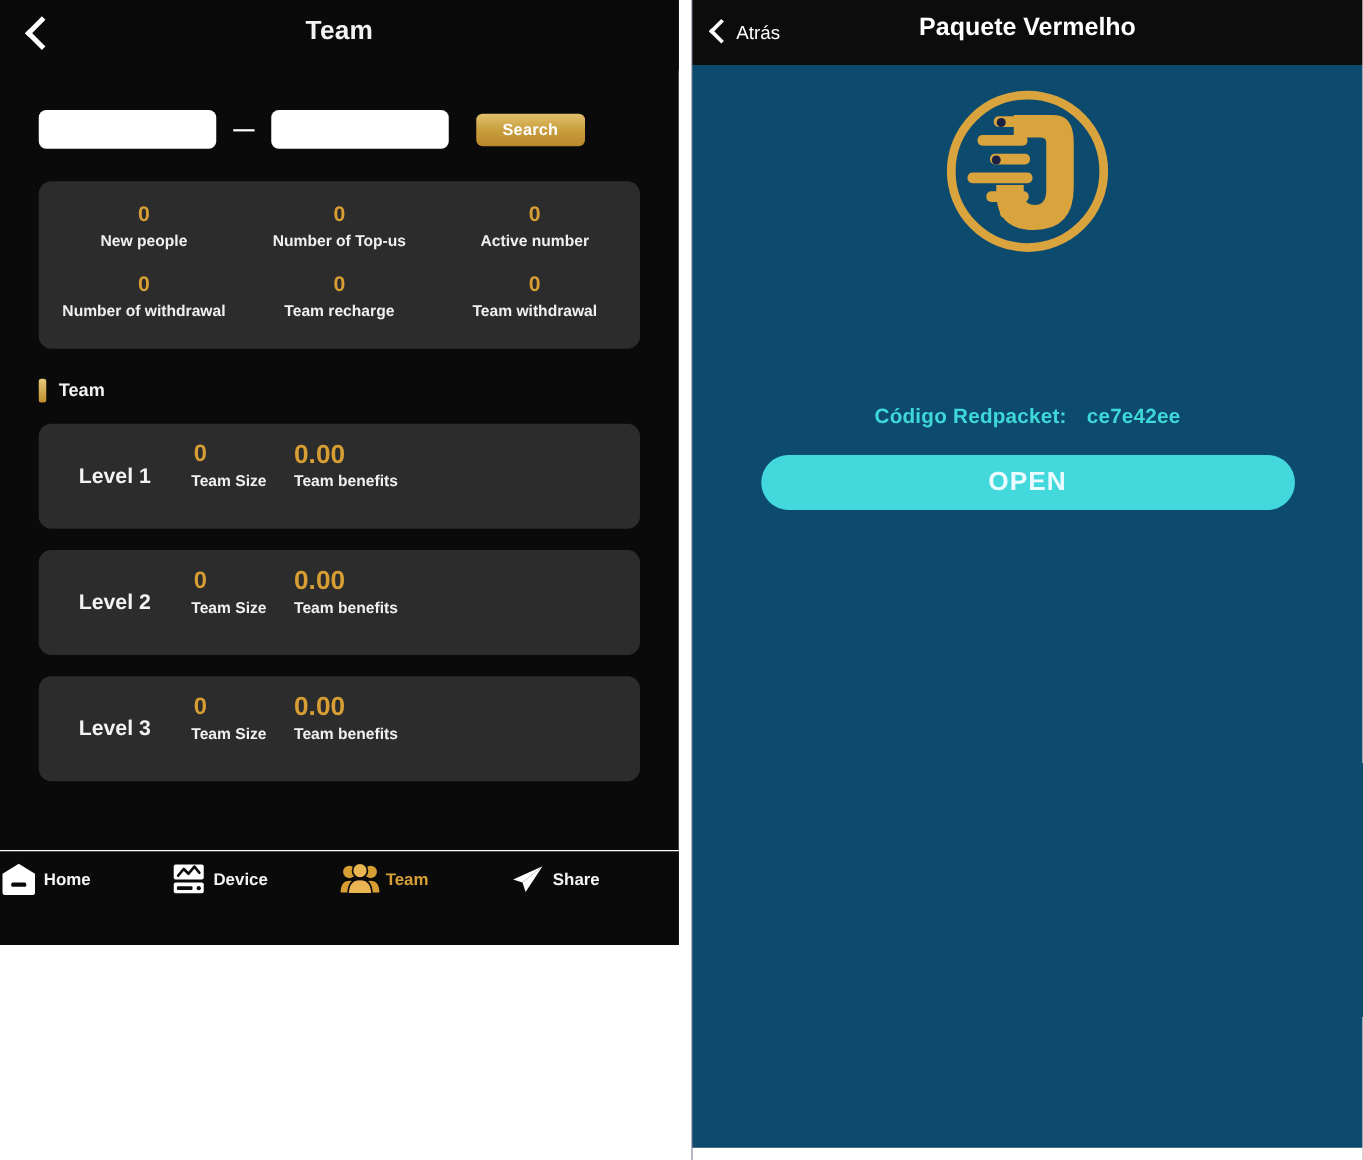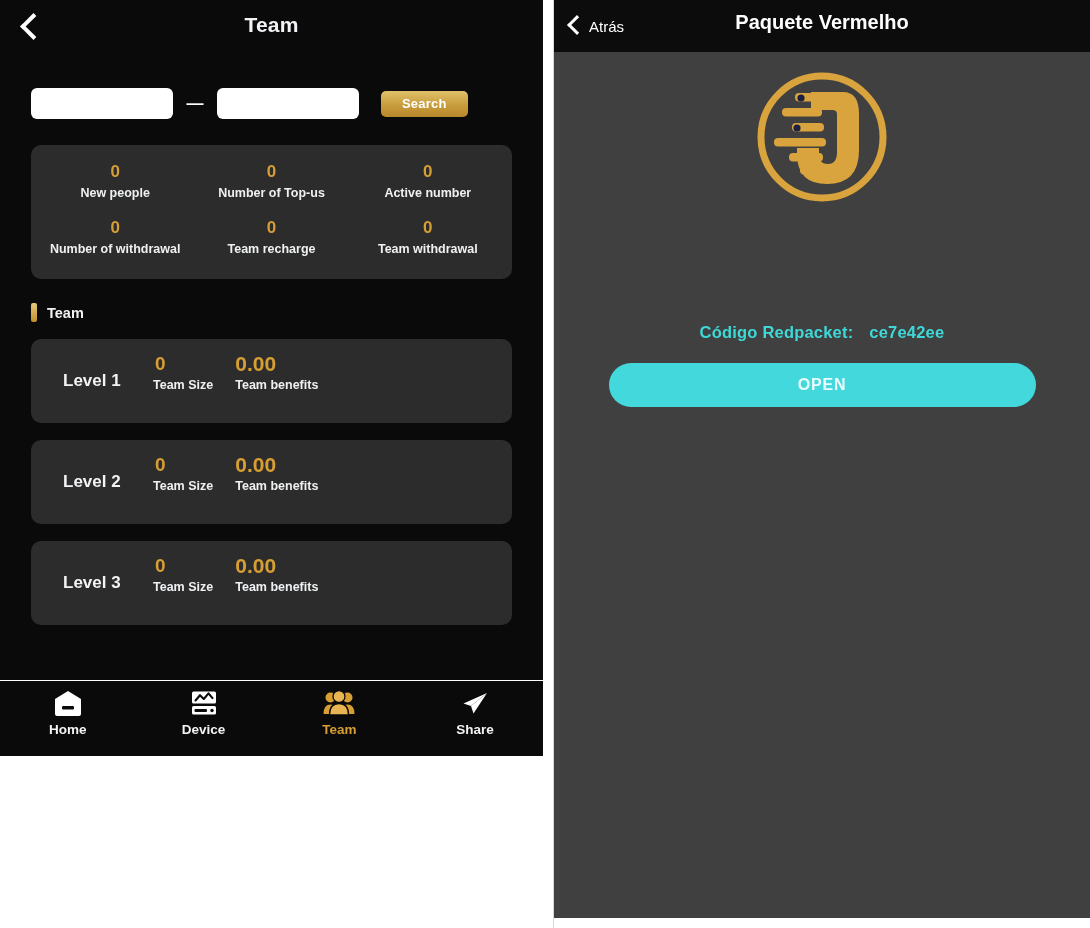--- a/index.html
+++ b/index.html
@@ -186,21 +186,20 @@
     border-top: 1px solid #ffffff;
     background: #0a0a0a;
     display: flex;
     align-items: flex-start;
     padding-top: 9px;
     box-sizing: border-box;
   }
   .tab {
     flex: 1 1 20%;
     display: flex;
-    flex-direction: column;
     align-items: center;
     cursor: pointer;
     gap: 5px;
   }
   .tab .tlabel {
     font-size: 13.5px;
     font-weight: 700;
     color: #f2f3f5;
   }
   .tab.active .tlabel { color: #d79e34; }
@@ -252,21 +251,21 @@
   }
   .rhead .rtitle {
     position: absolute; left: 0; right: 0; top: 11px;
     text-align: center;
     color: #ffffff;
     font-size: 20px;
     font-weight: 600;
   }
   .rbody {
     flex: 1 1 auto;
-    background: #404040;
+    background: #0c4a6e;
     position: relative;
   }
   .logo-wrap {
     display: flex; justify-content: center;
     padding-top: 10px;
   }
   .code-line {
     text-align: center;
     margin-top: 107px;
     color: #3fd8d8;
@@ -276,21 +275,21 @@
   }
   .code-line .code-val { margin-left: 16px; }
   .open-btn {
     display: block;
     margin: 21px auto 0 auto;
     width: 427px; height: 44px;
     border: none;
     border-radius: 23px;
     background: #42d8dc;
     color: #eafcff;
-    font-size: 16px;
+    font-size: 21px;
     font-weight: 600;
     letter-spacing: .8px;
     font-family: "Liberation Sans", sans-serif;
     cursor: pointer;
   }
   .bottom-strip {
     height: 10px;
     background: #ffffff;
     flex: 0 0 10px;
   }

